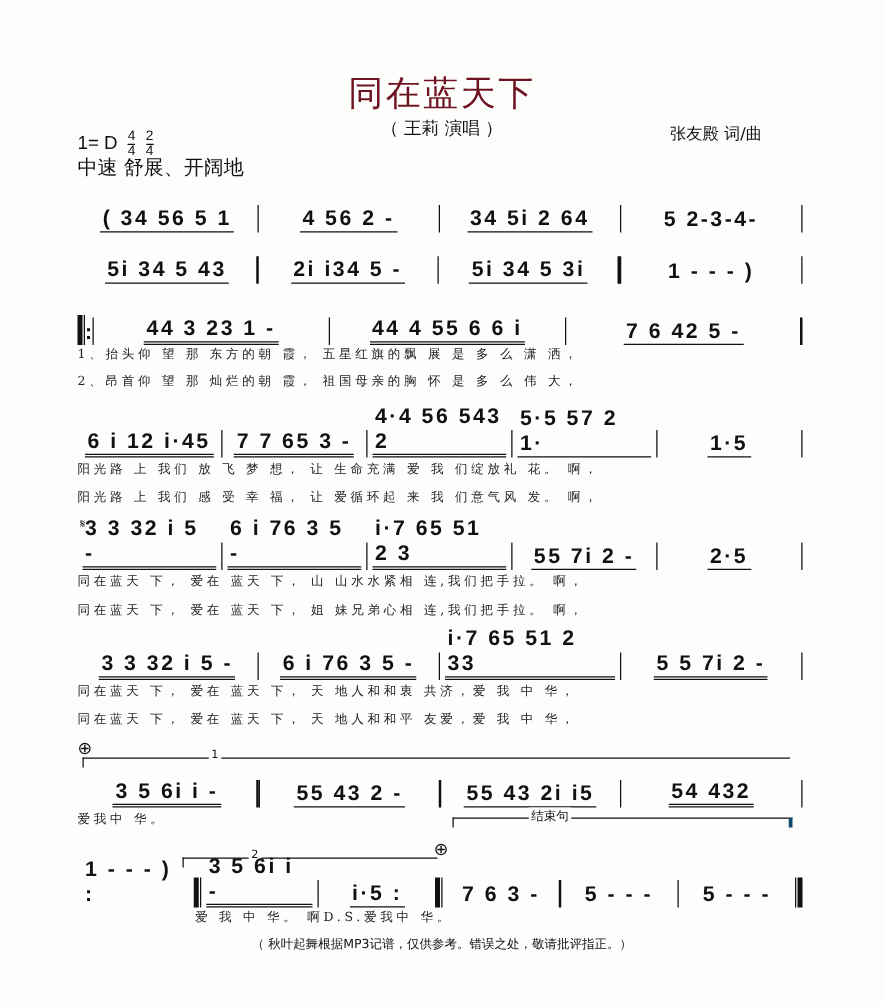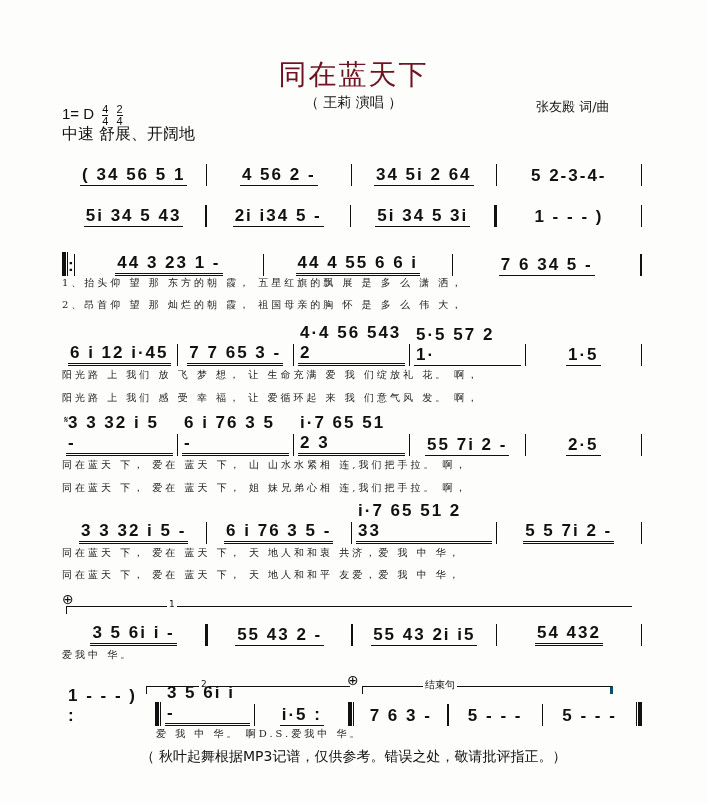--- a/index.html
+++ b/index.html
@@ -22,21 +22,21 @@
   .u1 { border-bottom: 1.5px solid #111; }
   .u2 { border-bottom: 3px double #111; }
   .bar { width: 1.5px; height: 22px; background: #111; flex: none; }
   .dbar { width: 6px; height: 24px; border-left: 4px solid #111; border-right: 1.5px solid #111; flex: none; }
   .rep { flex: none; font-size: 17px; }
   .arc { position: absolute; top: -10px; left: 20%; width: 60%; height: 8px; border-top: 1.5px solid #111; border-radius: 50% 50% 0 0; }
   .lyric { position: absolute; left: 62px; width: 580px; font-family: "DejaVu Serif", serif; font-size: 10px; color: #222; letter-spacing: 3px; }
   .volta { position: absolute; height: 8px; border-top: 1px solid #111; border-left: 1px solid #111; }
   .volta-label { position: absolute; top: -8px; font-size: 9px; background: #fdfdfb; padding: 0 2px; }
   .coda { position: absolute; font-size: 14px; }
-  .footer { left: 0; width: 707px; top: 748px; text-align: center; font-size: 14px; }
+  .footer { left: 0; width: 707px; top: 748px; text-align: center; font-size: 10px; }
 </style>
 </head>
 <body>
 
 <div class="abs title">同在蓝天下</div>
 <div class="abs singer">（ 王莉 演唱 ）</div>
 
 <div class="abs key">
   <span>1= D</span>
   <span class="frac">
@@ -96,21 +96,21 @@
   <div class="bar"></div>
   <div class="measure">
       <span class="note u2">44 3 23 1 -</span>
     </div>
   <div class="bar"></div>
   <div class="measure">
       <span class="note u2">44 4 55 6 6 i</span>
     </div>
   <div class="bar"></div>
   <div class="measure">
-      <span class="note u1">7 6 34 5 -</span>
+      <span class="note u1">7 6 42 5 -</span>
     </div>
   <div class="bar"></div>
 </div>
 <div class="lyric" style="top:276px">1、抬头仰  望  那  东方的朝  霞，  五星红旗的飘 展 是  多 么 潇  洒，</div>
 <div class="lyric" style="top:298px">2、昂首仰  望  那  灿烂的朝  霞，  祖国母亲的胸 怀 是  多 么 伟  大，</div>
 
 <div class="staff" style="top:340px">
   <div class="measure">
       <span class="note u2">6 i 12 i·45</span>
     </div>
@@ -206,21 +206,21 @@
       <span class="note u2">54 432</span>
     </div>
   <div class="bar"></div>
 </div>
 <div class="lyric" style="top:648px">爱我中   华。</div>
 
 <div class="volta" style="left:146px; top:686px; width:204px;">
   <span class="volta-label" style="left:52px;">2</span>
 </div>
 <div class="coda" style="left:347px; top:672px;">⊕</div>
-<div class="volta" style="left:362px; top:686px; width:251px; border-right:3px solid #0c4a6e;">
+<div class="volta" style="left:362px; top:654px; width:272px; border-right:3px solid #0c4a6e;">
   <span class="volta-label" style="left:60px; top:-9px; font-size:10px;">结束句</span>
 </div>
 <div class="staff" style="top:700px">
   <div class="measure">
       <span class="note">1 - - - ) :</span>
     </div>
   <div class="dbar"></div>
   <div class="measure">
       <span class="note u2">3 5 6i i -</span>
     </div>

